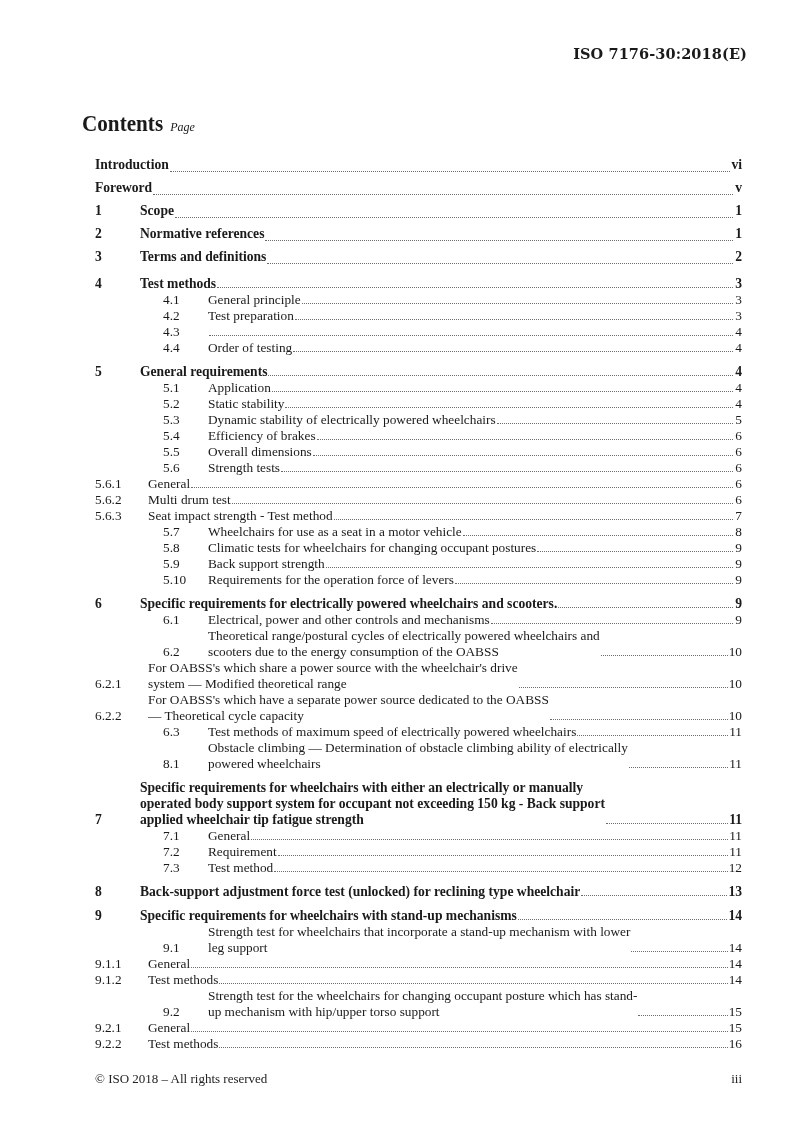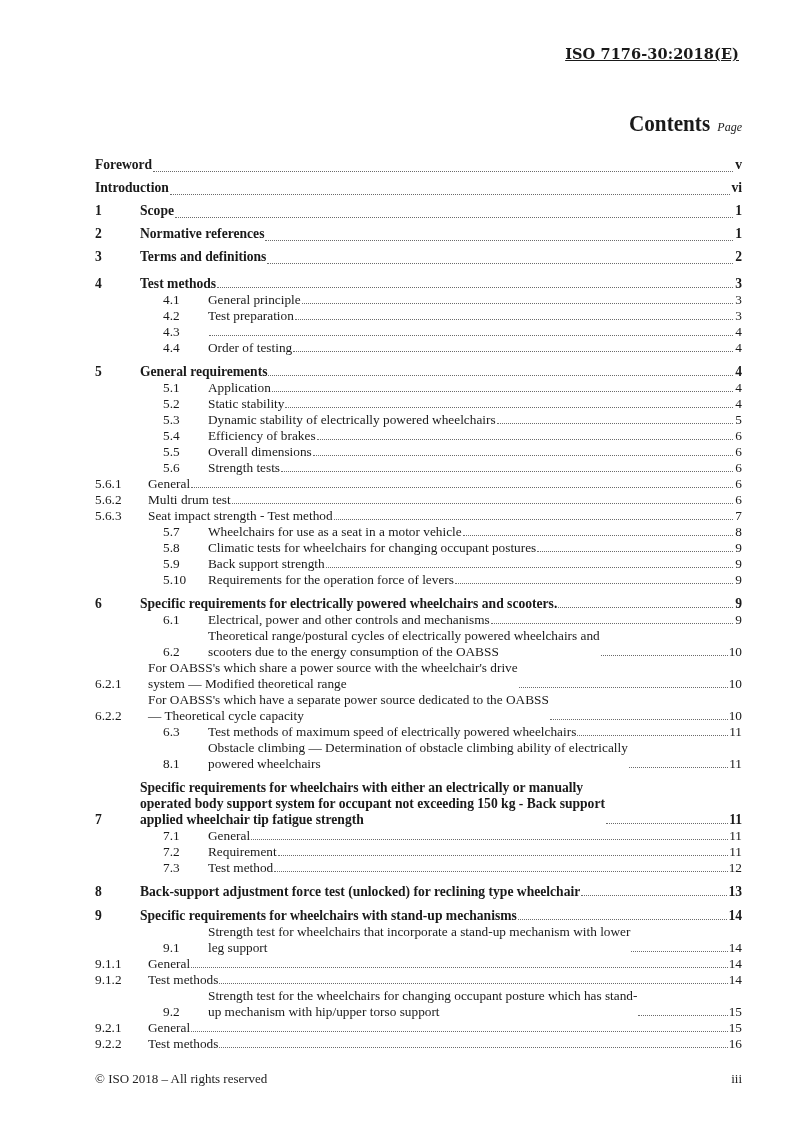--- a/index.html
+++ b/index.html
@@ -2,28 +2,27 @@
 <html><head>
 <meta charset="utf-8">
 <style>
   html, body { margin: 0; padding: 0; background: #ffffff; }
   body {
     width: 793px; height: 1122px; position: relative; overflow: hidden;
     font-family: "DejaVu Serif", "Liberation Serif", serif;
     color: #1a1a1a;
   }
   .header-id {
-    position: absolute; top: 45px; right: 54px;
+    position: absolute; top: 45px; right: 46px;
     font-weight: bold; font-size: 14.5px; letter-spacing: 0.1px;
     font-family: "DejaVu Serif", serif;
-    text-decoration: underline;
   }
   .title-row {
     position: absolute; top: 111px; left: 82px; right: 51px;
-    display: flex; justify-content: flex-end; align-items: baseline;
+    display: flex; justify-content: flex-start; align-items: baseline;
   }
   .title {
     font-family: "Liberation Serif", serif; font-weight: bold; font-size: 23px;
     transform: scaleX(0.92); transform-origin: left;
   }
   .page-label { font-family: "Liberation Serif", serif; font-size: 12px; font-style: italic; }
   .toc {
     position: absolute; top: 153px; left: 95px; right: 51px;
   }
   .entry {
@@ -58,32 +57,32 @@
 
 <div class="title-row">
   <div class="title">Contents</div>
   <div class="page-label">Page</div>
 </div>
 
 <div class="toc" id="toc">
     <div class="entry l1 first-block">
       <span class="num" style="width: 0px;"></span>
       <span class="text-wrap">
-        <span class="label">Foreword</span>
-        <span class="leader"></span>
-      </span>
-      <span class="pg">v</span>
+        <span class="label">Introduction</span>
+        <span class="leader"></span>
+      </span>
+      <span class="pg">vi</span>
     </div>
     <div class="entry l1 first-block">
       <span class="num" style="width: 0px;"></span>
       <span class="text-wrap">
-        <span class="label">Introduction</span>
-        <span class="leader"></span>
-      </span>
-      <span class="pg">vi</span>
+        <span class="label">Foreword</span>
+        <span class="leader"></span>
+      </span>
+      <span class="pg">v</span>
     </div>
     <div class="entry l1 first-block">
       <span class="num">1</span>
       <span class="text-wrap">
         <span class="label">Scope</span>
         <span class="leader"></span>
       </span>
       <span class="pg">1</span>
     </div>
     <div class="entry l1 first-block">

